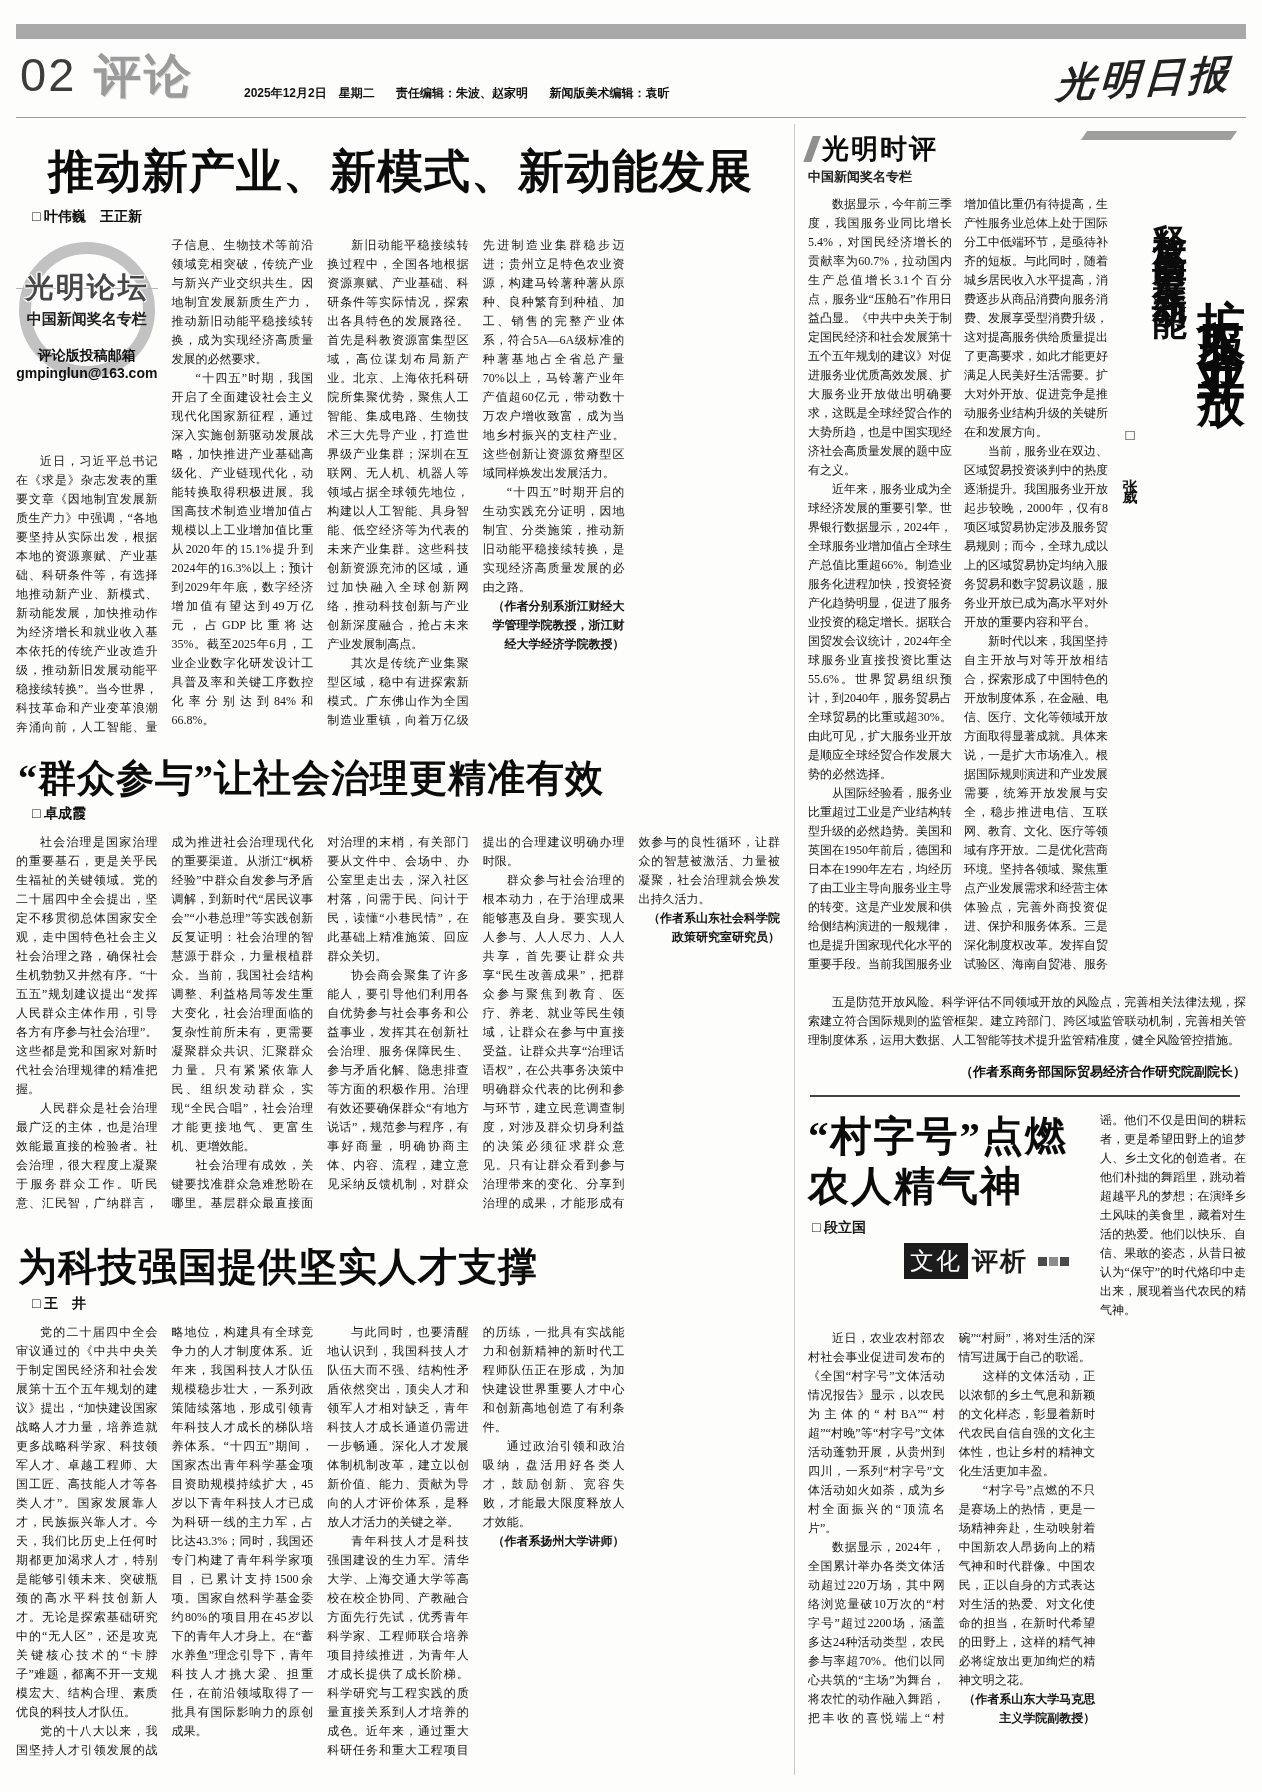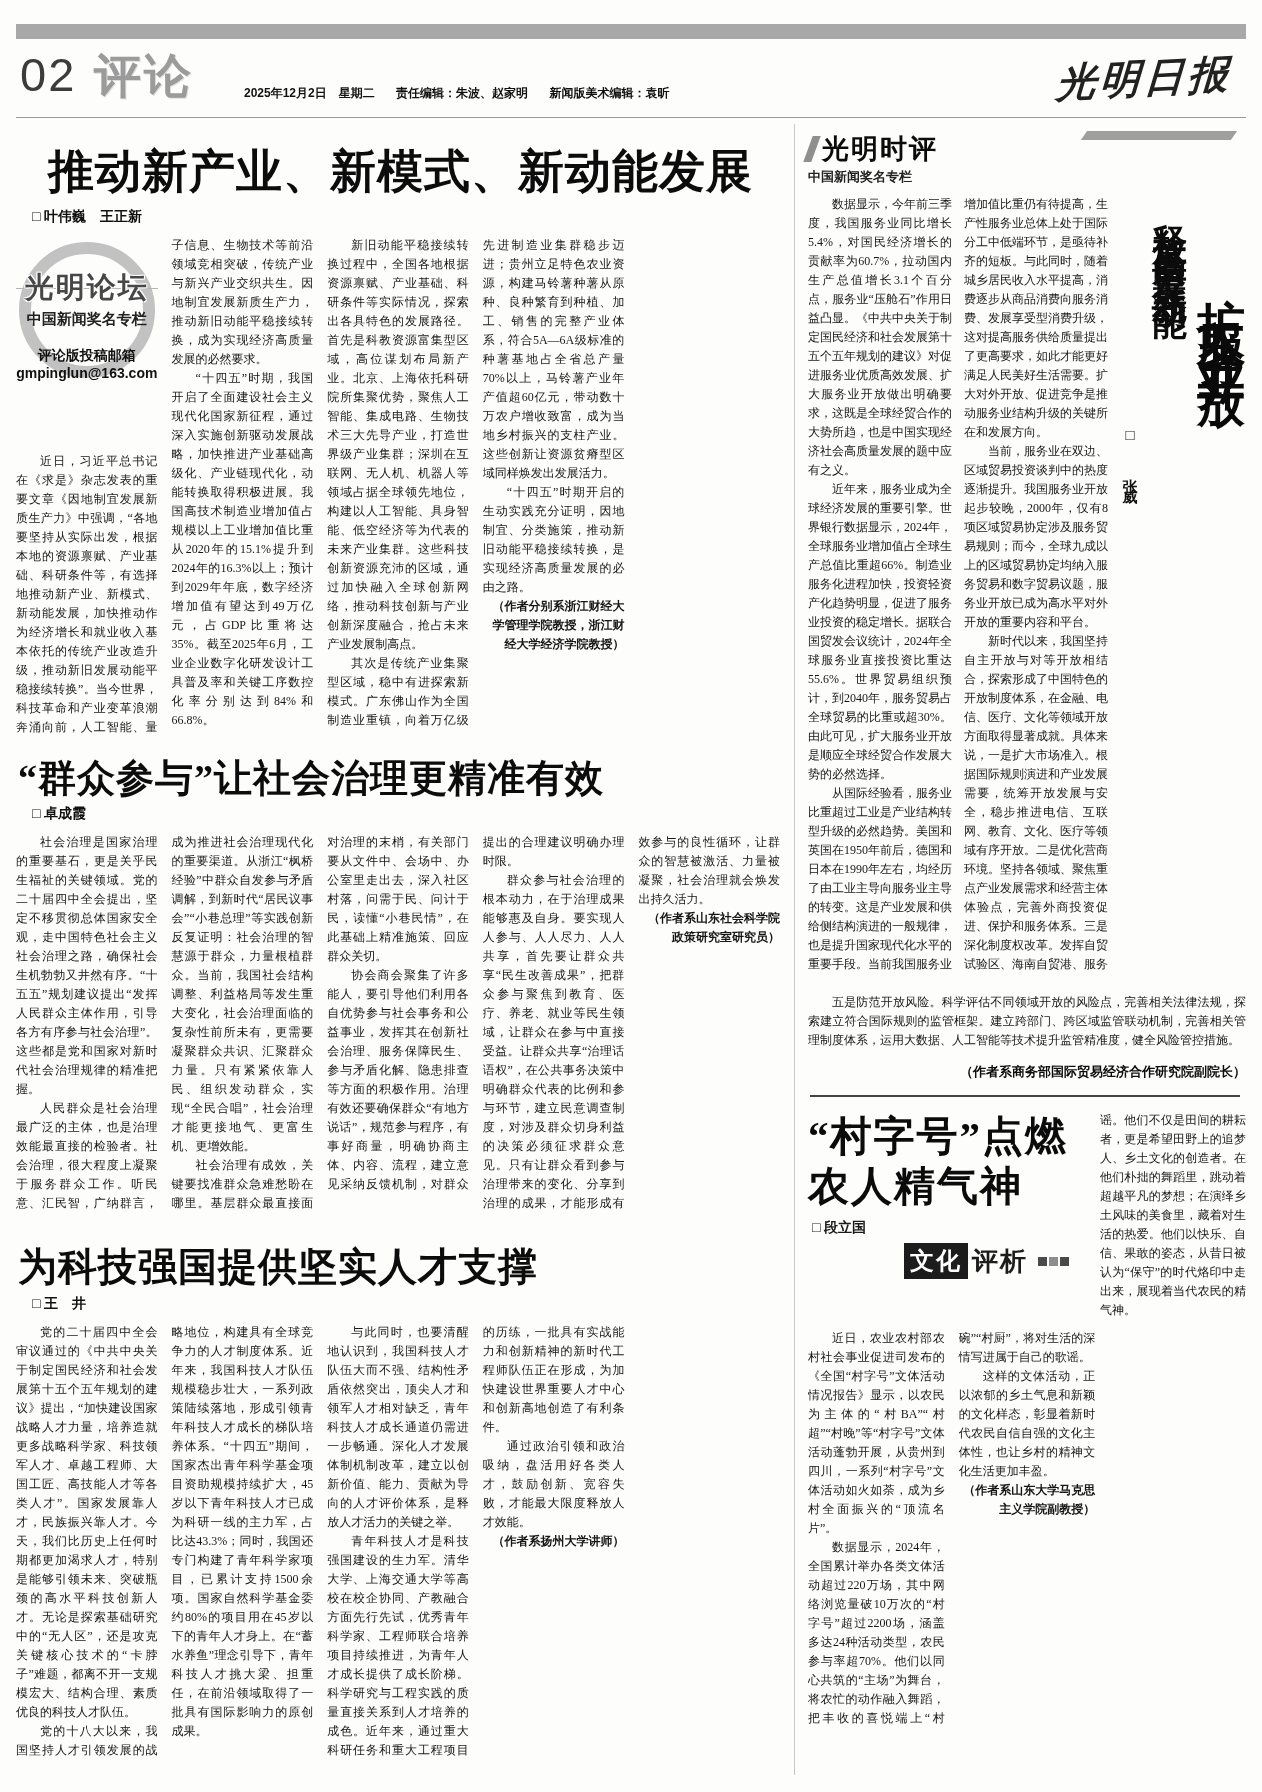--- a/index.html
+++ b/index.html
@@ -62,21 +62,21 @@
   .sp-attr{font-size:13px;font-weight:900;text-align:right;margin-top:13px;color:#0c0c0c;}
   .sp-rule{border:none;border-top:2px solid #444;margin:14px 6px 0 2px;}
   
   .cz-top{display:flex;margin-top:14px;height:218px;}
   .cz-headblock{width:292px;flex:0 0 292px;}
   .cz-h{font-size:41px;font-weight:900;line-height:1.22;color:#0b0b0b;letter-spacing:2px;}
   .cz-by{font-size:14px;font-weight:700;margin:8px 0 0 4px;}
   .cz-side{flex:1;overflow:hidden;text-align:justify;}
   .cz-side p{margin:0;font-size:12px;line-height:19px;color:#161616;}
   .cz-badge{margin:6px 0 10px 96px;display:flex;align-items:center;}
-  .cz-b1{background:#1c1c1c;color:#fff;font-size:24px;font-weight:700;padding:2px 6px;font-family:"Liberation Sans",sans-serif;letter-spacing:2px;}
+  .cz-b1{background:#1c1c1c;color:#fff;font-size:24px;font-weight:400;padding:2px 6px;font-family:"Liberation Sans",sans-serif;letter-spacing:2px;}
   .cz-b2{color:#1c1c1c;font-size:26px;font-weight:900;margin-left:4px;font-family:"Liberation Sans",sans-serif;letter-spacing:2px;}
   .px{display:inline-block;margin-left:8px;}
   .px i{display:inline-block;width:9px;height:9px;background:#8d8d8d;margin-left:2px;}
   .px i.d{background:#4a4a4a;}
   .cz-body{height:432px;}
 </style>
 </head>
 <body>
 
 <div class="page">
@@ -192,20 +192,21 @@
               </div>
             </div>
             <div class="cz-side">
               <p>谣。他们不仅是田间的耕耘者，更是希望田野上的追梦人、乡土文化的创造者。在他们朴拙的舞蹈里，跳动着超越平凡的梦想；在演绎乡土风味的美食里，藏着对生活的热爱。他们以快乐、自信、果敢的姿态，从昔日被认为“保守”的时代烙印中走出来，展现着当代农民的精气神。</p>
             </div>
           </div>
           <div class="body-cols c3 cz-body">
             <p>近日，农业农村部农村社会事业促进司发布的《全国“村字号”文体活动情况报告》显示，以农民为主体的“村BA”“村超”“村晚”等“村字号”文体活动蓬勃开展，从贵州到四川，一系列“村字号”文体活动如火如荼，成为乡村全面振兴的“顶流名片”。</p>
             <p>数据显示，2024年，全国累计举办各类文体活动超过220万场，其中网络浏览量破10万次的“村字号”超过2200场，涵盖多达24种活动类型，农民参与率超70%。他们以同心共筑的“主场”为舞台，将农忙的动作融入舞蹈，把丰收的喜悦端上“村碗”“村厨”，将对生活的深情写进属于自己的歌谣。</p>
             <p>这样的文体活动，正以浓郁的乡土气息和新颖的文化样态，彰显着新时代农民自信自强的文化主体性，也让乡村的精神文化生活更加丰盈。</p>
+            <p>“村字号”点燃的不只是赛场上的热情，更是一场精神奔赴，生动映射着中国新农人昂扬向上的精气神和时代群像。中国农民，正以自身的方式表达对生活的热爱、对文化使命的担当，在新时代希望的田野上，这样的精气神必将绽放出更加绚烂的精神文明之花。</p>
             <p class="attr">（作者系山东大学马克思主义学院副教授）</p>
           </div>
         </section>
 
       </div>
     </div>
   </div>
 </div>
 
 </body></html>

